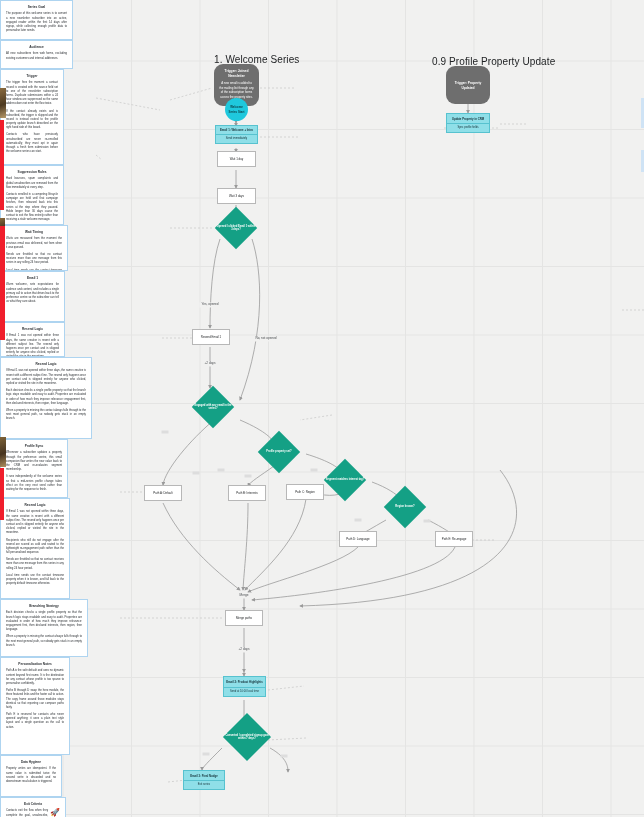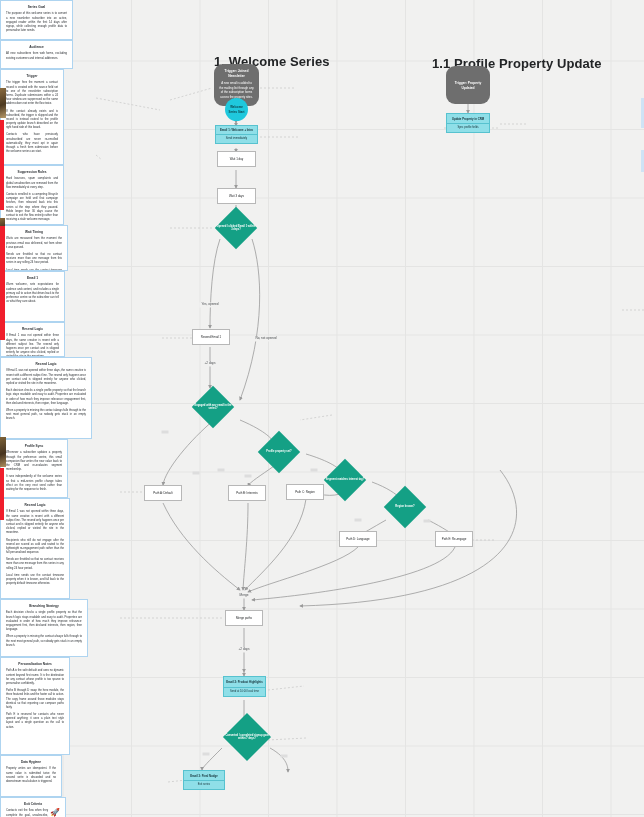--- a/index.html
+++ b/index.html
@@ -24,22 +24,22 @@
   svg.edges {
     position: absolute; left: 0; top: 0;
     width: 644px; height: 817px;
     pointer-events: none;
   }
   .node { position: absolute; }
 
   
   .section-title {
     position: absolute;
-    font-size: 13px;
-    font-weight: bold;
+    font-size: 10px;
+    font-weight: normal;
     color: #222426;
     letter-spacing: .1px;
     white-space: nowrap;
   }
 
   
   .trigger {
     background: #6e6e6e;
     border-radius: 9px;
     color: #ffffff;
@@ -234,21 +234,21 @@
       <path d="M120,618 L224,618"></path>
       <path d="M168,782 L186,780"></path>
       <path d="M494,540 L470,540"></path>
       <path d="M500,124 L528,124"></path>
       <path d="M444,128 L500,128"></path>
       <path d="M644,310 L620,310"></path>
     </g>
   </svg>
 
   <div class="section-title" style="left:214px;top:54px;">1. Welcome Series</div>
-  <div class="section-title" style="left:432px;top:56px;">1.1 Profile Property Update</div>
+  <div class="section-title" style="left:432px;top:56px;">0.9 Profile Property Update</div>
 
   <div class="node trigger" style="left:214px;top:64px;width:45px;height:42px;">
     <div class="t-title">Trigger: Joined Newsletter</div>
     <div class="t-body">A new email is added to the mailing list through any of the subscription forms across the property sites.</div>
   </div>
 
   <div class="node circle" style="left:225px;top:98px;width:23px;height:23px;">Welcome Series Start</div>
 
   <div class="node email" style="left:215px;top:125px;width:43px;height:19px;">
     <div class="e-top">Email 1: Welcome + Intro</div>

